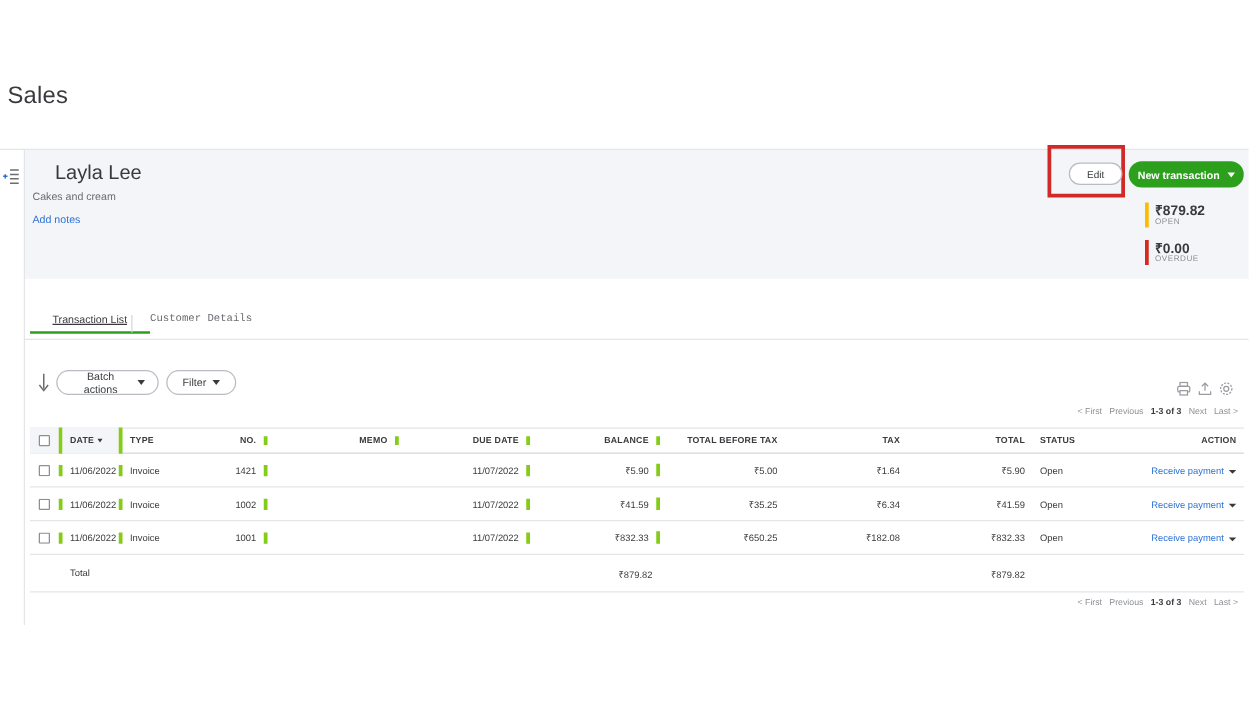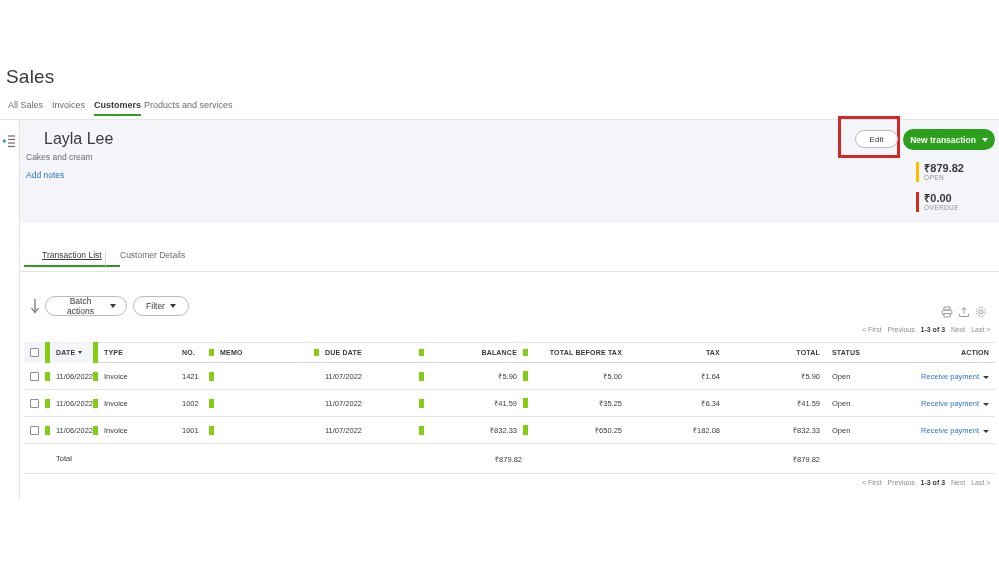--- a/index.html
+++ b/index.html
@@ -142,21 +142,21 @@
   #pager-bottom { left: 862px; top: 479px; }
 
   
   .tbl { position: absolute; left: 24px; top: 342px; width: 971px; }
   .tr { display: flex; align-items: center; height: 21px; }
   .thead { height: 21px; border-top: 1px solid #e3e5e8; border-bottom: 1px solid #d4d7dc; }
   .tbody .tr { border-bottom: 1px solid #e3e5e8; height: 27px; }
   .td { font-size: 7.5px; color: #393a3d; padding: 0 6px; overflow: hidden; white-space: nowrap; }
   .thead .td { font-size: 7px; font-weight: 700; letter-spacing: .2px; }
   .num { text-align: right; }
-  .bdr { border-right: 5px solid #84cc16; }
+  .bdr { border-right: 3px solid #84cc16; text-align: right; }
   .c-chk   { width: 26px; display:flex; align-items:center; justify-content:center; }
   .c-date  { width: 48px; }
   .c-type  { width: 78px; }
   .c-no    { width: 38px; }
   .c-memo  { width: 105px; }
   .c-due   { width: 105px; }
   .c-bal   { width: 104px; }
   .c-tbt   { width: 100px; }
   .c-tax   { width: 98px; }
   .c-total { width: 100px; }
@@ -177,26 +177,20 @@
   .totalrow { display:flex; align-items:center; height: 30px; border-bottom: 1px solid #e3e5e8; }
   .totalrow .td { font-size: 7.5px; color: #393a3d; }
 </style>
 </head>
 <body>
 
 <div id="root">
 
   <div class="page-title">Sales</div>
 
-  <div class="topnav">
-    <div class="topnav-item" id="nav0" style="left:8px;">All Sales</div>
-    <div class="topnav-item" id="nav1" style="left:52px;">Invoices</div>
-    <div class="topnav-item active" id="nav2" style="left:94px;">Customers</div>
-    <div class="topnav-item" id="nav3" style="left:144px;">Products and services</div>
-  </div>
   <div class="topnav-line"></div>
 
   <div class="rail-icon">
     <svg width="14" height="14" viewBox="0 0 14 14">
       <line x1="6" y1="2" x2="13" y2="2" stroke="#6b6c72" stroke-width="1.2"></line>
       <line x1="6" y1="5.5" x2="13" y2="5.5" stroke="#6b6c72" stroke-width="1.2"></line>
       <line x1="6" y1="9" x2="13" y2="9" stroke="#6b6c72" stroke-width="1.2"></line>
       <line x1="6" y1="12.5" x2="13" y2="12.5" stroke="#6b6c72" stroke-width="1.2"></line>
       <line x1="0.5" y1="7" x2="4" y2="7" stroke="#2c72d5" stroke-width="1.2"></line>
       <line x1="2.2" y1="5.3" x2="2.2" y2="8.7" stroke="#2c72d5" stroke-width="1.2"></line>
@@ -223,21 +217,21 @@
     <div class="lbl">OPEN</div>
   </div>
   <div class="bal" id="bal-overdue">
     <div class="bar" style="background:#d52b1e;"></div>
     <div class="amt">₹0.00</div>
     <div class="lbl">OVERDUE</div>
   </div>
 
   <div class="sec-tabs">
     <div class="sec-tab active" style="left:22px;">Transaction List</div>
-    <div class="sec-tab" style="left:100px;">Customer Details</div>
+    <div class="sec-tab" style="left:100px;font-family:Liberation Mono, monospace;">Customer Details</div>
   </div>
   <div class="sec-tab-div"></div>
   <div class="sec-tabs-line"></div>
 
   <div class="cursor-arrow">
     <svg width="14" height="18" viewBox="0 0 14 18">
       <path d="M7 1 L7 13" stroke="#6b6c72" stroke-width="1.2" fill="none"></path>
       <path d="M3.5 10 L7 14.5 L10.5 10" stroke="#6b6c72" stroke-width="1.2" fill="none"></path>
     </svg>
   </div>

